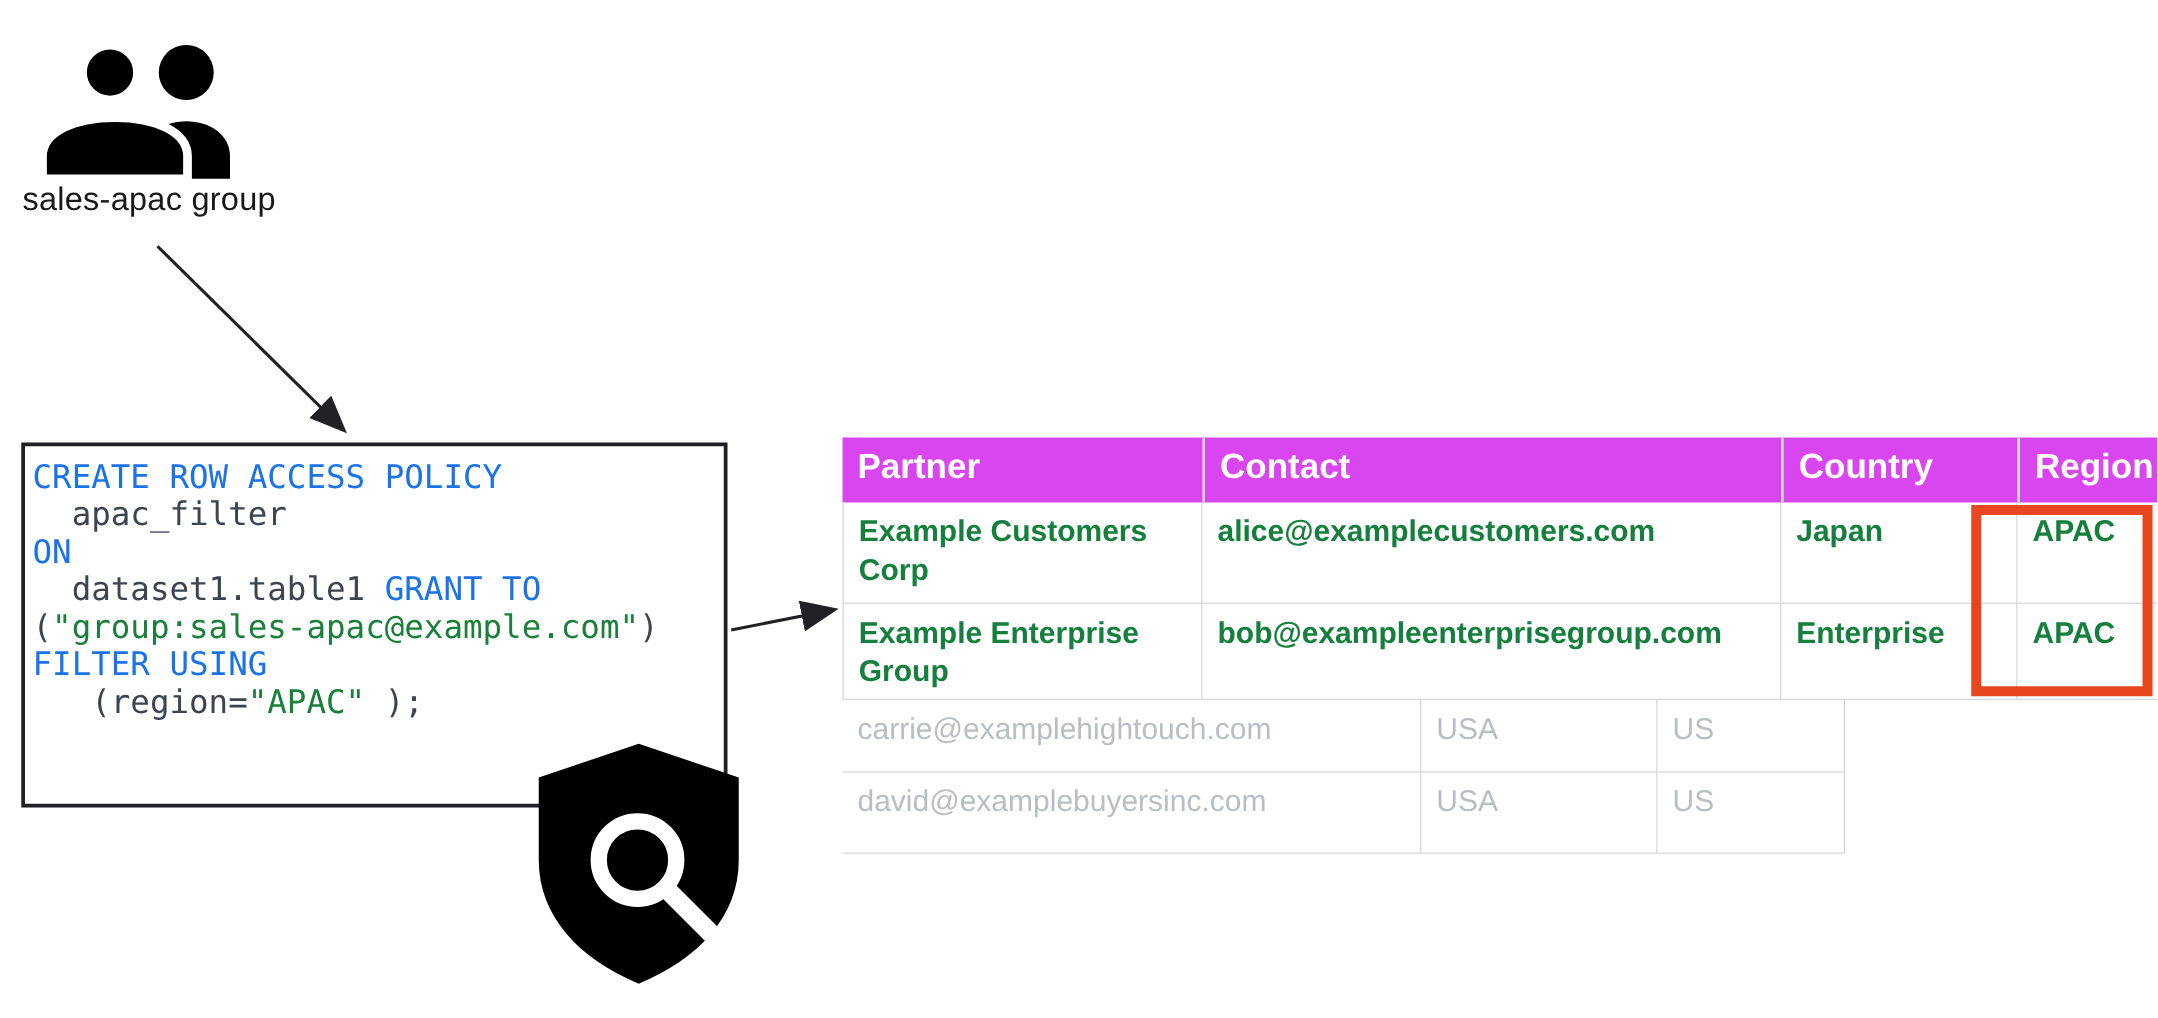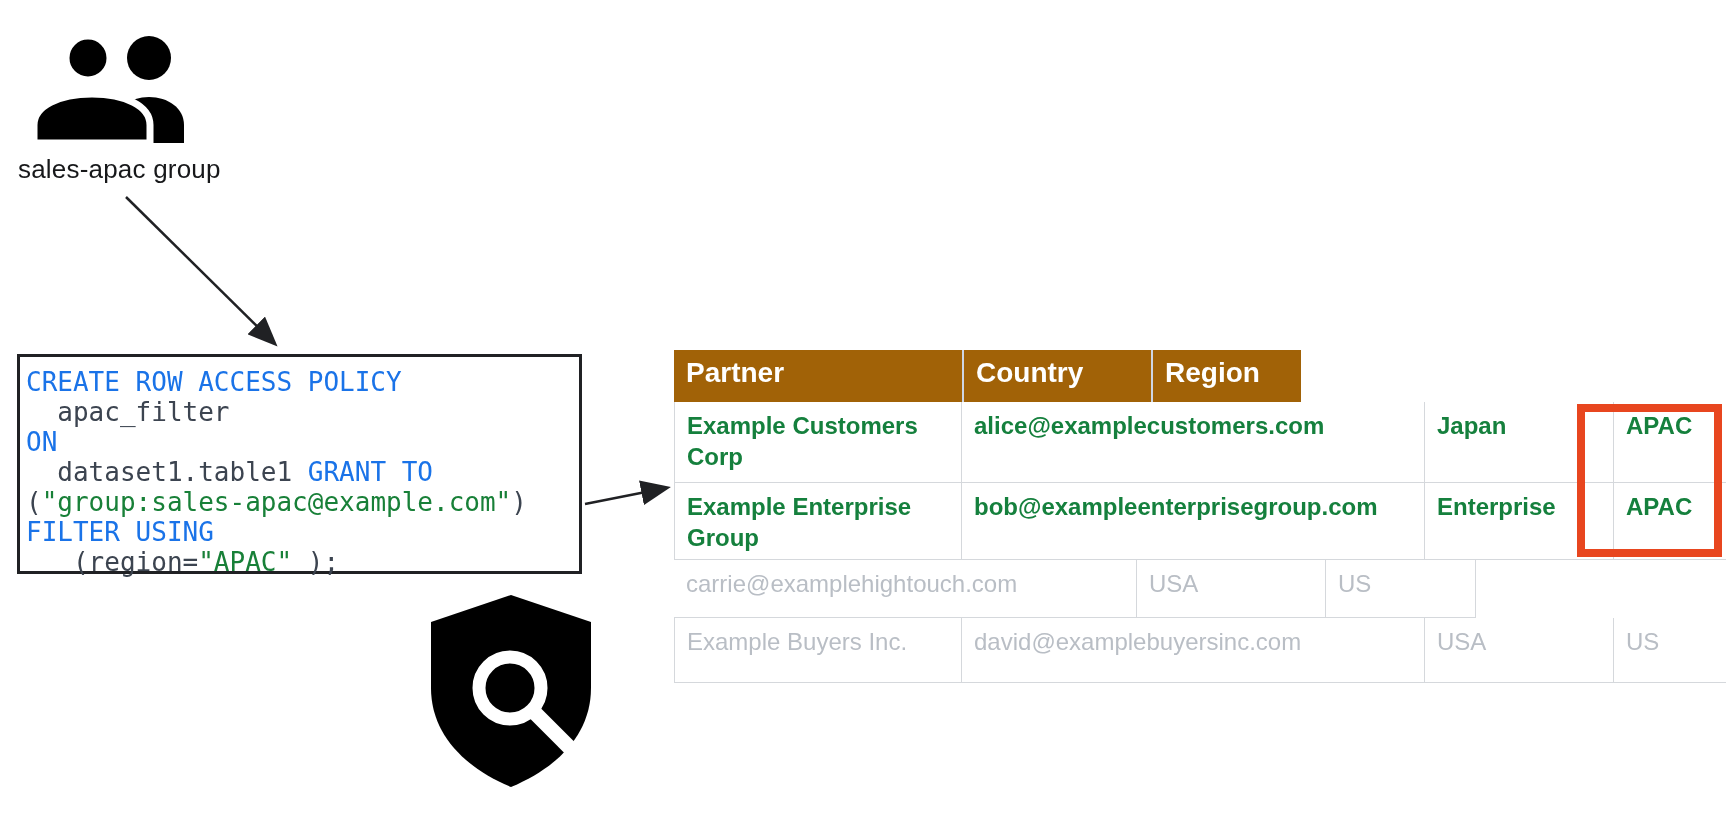--- a/index.html
+++ b/index.html
@@ -10,31 +10,31 @@
     position: relative;
     width: 1726px;
     height: 814px;
     background: #ffffff;
     overflow: hidden;
   }
 
   
   .group-icon { position: absolute; left: 18px; top: 36px; }
   .group-label {
-    position: absolute; left: 18px; top: 154px;
+    position: absolute; left: 18px; top: 144px;
     font-size: 26px; color: #17181a; letter-spacing: 0.2px;
   }
 
   
   .arrows { position: absolute; left: 0; top: 0; width: 1726px; height: 814px; pointer-events: none; }
 
   
   .code-box {
     position: absolute; left: 17px; top: 354px;
-    width: 565px; height: 220px;
+    width: 565px; height: 292px;
     background: #ffffff;
     border: 3px solid #202124;
     padding: 10px 6px;
   }
   .code-line {
     font-family: "DejaVu Sans Mono", monospace;
     font-size: 26px; line-height: 30px;
     white-space: pre;
     color: #3c4450;
   }
@@ -42,21 +42,21 @@
   .idf { color: #3c4450; }
   .str { color: #188038; }
 
   
   .shield-icon { position: absolute; left: 430px; top: 593px; }
 
   
   .partner-table { position: absolute; left: 674px; top: 350px; }
   .trow { display: flex; }
   .hcell {
-    background: #a16207; color: #ffffff;
+    background: #d946ef; color: #ffffff;
     font-size: 28px; font-weight: bold;
     height: 52px; padding: 7px 12px 0 12px;
     border-left: 2px solid #cfd6e4;
   }
   .hcell.first { border-left: none; }
   .c-partner { width: 288px; }
   .c-contact { width: 463px; }
   .c-country { width: 189px; }
   .c-region  { width: 150px; }
   .tcell {
@@ -119,20 +119,21 @@
 
   <svg class="shield-icon" width="163" height="196" viewBox="0 0 163 196" aria-hidden="true">
     <path d="M81,2 L161,29 V95 C161,140 129,174 81,194 C33,174 1,140 1,95 V29 Z" fill="#000000"></path>
     <circle cx="80" cy="95" r="31" fill="none" stroke="#ffffff" stroke-width="13"></circle>
     <line x1="103" y1="118" x2="157" y2="172" stroke="#ffffff" stroke-width="15"></line>
   </svg>
 
   <div class="partner-table">
     <div class="trow">
       <div class="hcell first c-partner">Partner</div>
+      <div class="hcell c-contact">Contact</div>
       <div class="hcell c-country">Country</div>
       <div class="hcell c-region">Region</div>
     </div>
 
     <div class="trow strong r1">
       <div class="tcell first c-partner">Example Customers Corp</div>
       <div class="tcell c-contact">alice@examplecustomers.com</div>
       <div class="tcell c-country">Japan</div>
       <div class="tcell c-region">APAC</div>
     </div>
@@ -144,21 +145,20 @@
       <div class="tcell c-region">APAC</div>
     </div>
 
     <div class="trow muted r3">
       <div class="tcell c-contact">carrie@examplehightouch.com</div>
       <div class="tcell c-country">USA</div>
       <div class="tcell c-region">US</div>
     </div>
 
     <div class="trow muted r4">
-      <div class="tcell first c-partner">Example Buyers Inc.</div>
       <div class="tcell c-contact">david@examplebuyersinc.com</div>
       <div class="tcell c-country">USA</div>
       <div class="tcell c-region">US</div>
     </div>
   </div>
 
   <div class="region-highlight"></div>
 
 </div>
 

